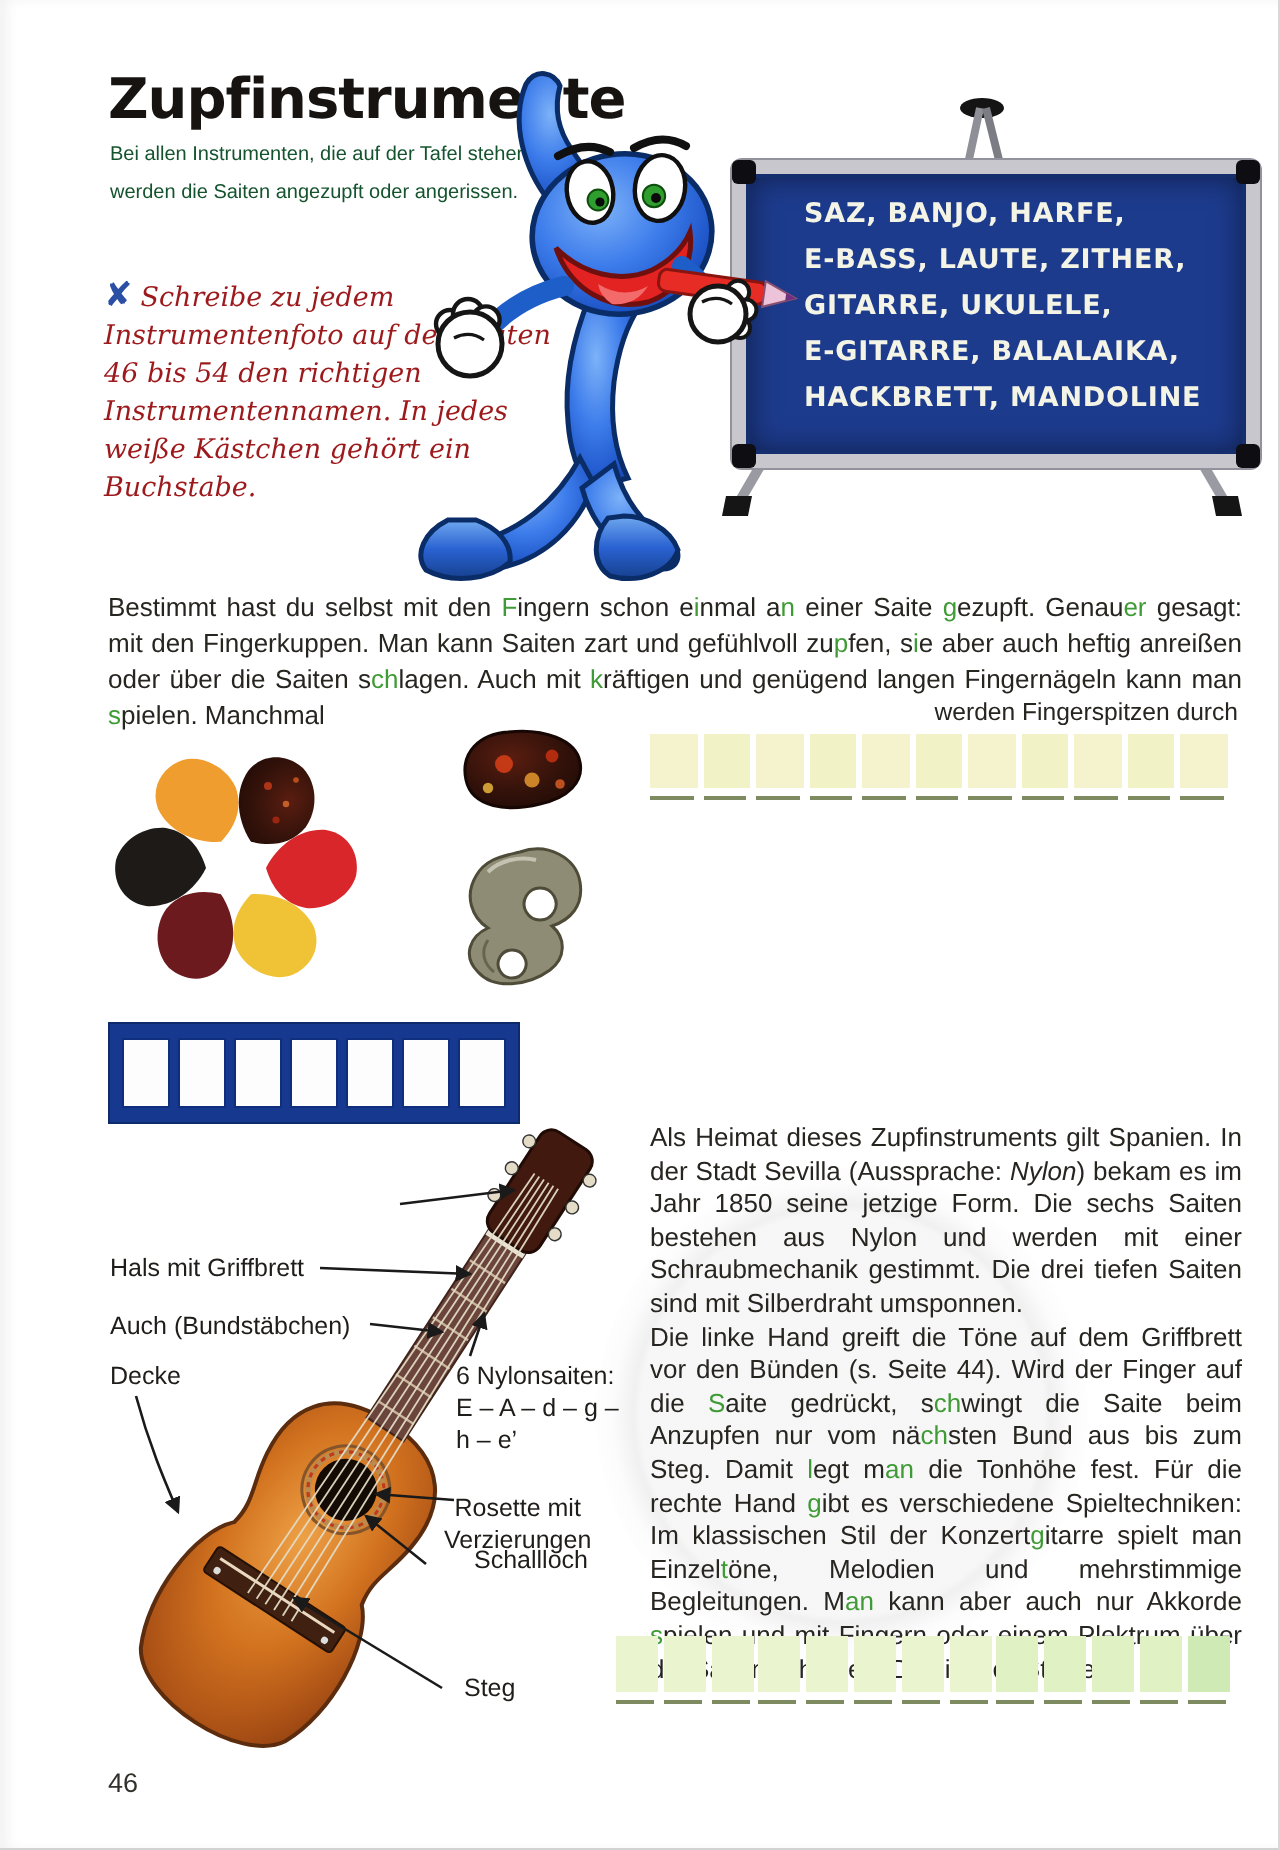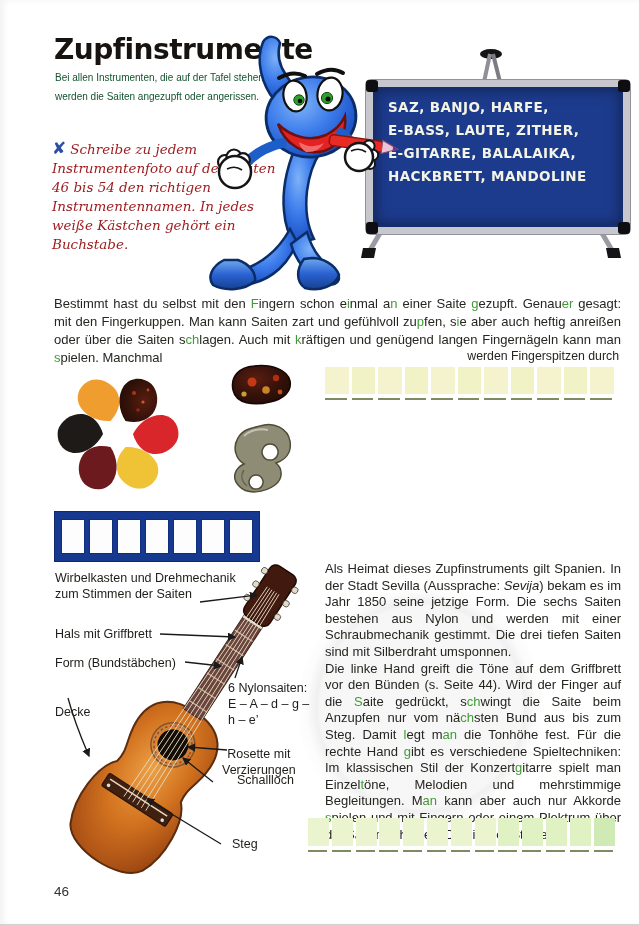--- a/index.html
+++ b/index.html
@@ -22,21 +22,21 @@
   #rightcol{left:325px;top:561px;width:296px;}
   #rightcol p{line-height:16.6px;}
   .gl{color:#3f9b35;}
   .it{font-style:italic;}
   #pagenum{left:54px;top:884px;font-size:13.5px;color:#33312c;}
   
   #easel{left:360px;top:44px;z-index:1;}
   #board{left:366px;top:80px;width:250px;height:140px;z-index:2;background:#1d3b8d;
          border:7px solid #c7c7cd;border-radius:5px;
          box-shadow:0 0 0 1px #92929c, inset 0 0 0 2px #142e6e, inset 0 0 16px rgba(0,0,0,0.55);}
-  #board .board-text{padding:9px 0 0 15px;font-family:"DejaVu Sans",sans-serif;font-weight:700;
+  #board .board-text{padding:9px 0 0 29px;font-family:"DejaVu Sans",sans-serif;font-weight:700;
          font-size:13.5px;line-height:23px;color:#f4f4e6;letter-spacing:0.4px;}
   .corner{position:absolute;width:12px;height:12px;background:#0d0d12;border-radius:3px;z-index:3;}
   .c-tl{left:-7px;top:-7px;} .c-tr{right:-7px;top:-7px;}
   .c-bl{left:-7px;bottom:-7px;} .c-br{right:-7px;bottom:-7px;}
   
   .answer-row{display:flex;z-index:2;}
   .answer-row .cell{position:relative;}
   .answer-row .cell::after{content:"";position:absolute;left:0;right:2px;bottom:-6px;height:2px;background:#7e8a60;}
   #row1{left:325px;top:367px;gap:3px;}
   #row1 .cell{width:23.5px;height:27px;background:#f5f3cd;}
@@ -80,20 +80,21 @@
   </svg>
 
   <div id="board" class="abs">
     <div class="corner c-tl"></div>
     <div class="corner c-tr"></div>
     <div class="corner c-bl"></div>
     <div class="corner c-br"></div>
     <div class="board-text">
       <div>SAZ, BANJO, HARFE,</div>
       <div>E-BASS, LAUTE, ZITHER,</div>
+      <div>GITARRE, UKULELE,</div>
       <div>E-GITARRE, BALALAIKA,</div>
       <div>HACKBRETT, MANDOLINE</div>
     </div>
   </div>
 
   <svg id="mascot" class="abs" width="215" height="266" viewBox="0 0 215 266">
     <defs>
       <radialGradient id="blueG" cx="40%" cy="32%" r="80%">
         <stop offset="0" stop-color="#7db2f8"></stop>
           <stop offset="0.45" stop-color="#3d7ceb"></stop>
@@ -289,35 +290,33 @@
       <line x1="125" y1="78" x2="200" y2="81" marker-end="url(#ah)"></line>
       <line x1="150" y1="106" x2="186" y2="110" marker-end="url(#ah)"></line>
       <path d="M 33,142 C 40,168 48,186 54,200" marker-end="url(#ah)"></path>
       <line x1="200" y1="122" x2="207" y2="101" marker-end="url(#ah)"></line>
       <line x1="192" y1="194" x2="153" y2="191" marker-end="url(#ah)"></line>
       <line x1="178" y1="226" x2="148" y2="202" marker-end="url(#ah)"></line>
       <line x1="186" y1="288" x2="112" y2="243" marker-end="url(#ah)"></line>
     </g>
   </svg>
 
-  <div class="abs glabel" style="left:55px;top:570px;">Wirbelkasten und Drehmechanik
-zum Stimmen der Saiten</div>
   <div class="abs glabel" style="left:55px;top:626px;">Hals mit Griffbrett</div>
-  <div class="abs glabel" style="left:55px;top:655px;">Form (Bundstäbchen)</div>
-  <div class="abs glabel" style="left:55px;top:680px;margin-top:24px;">Decke</div>
+  <div class="abs glabel" style="left:55px;top:655px;">Auch (Bundstäbchen)</div>
+  <div class="abs glabel" style="left:55px;top:680px;">Decke</div>
   <div class="abs glabel" style="left:228px;top:680px;">6 Nylonsaiten:
 E – A – d – g –
 h – e’</div>
   <div class="abs glabel" style="left:237px;top:772px;">Schallloch</div>
   <div class="abs glabel" style="left:222px;top:746px;text-align:center;">Rosette mit
 Verzierungen</div>
   <div class="abs glabel" style="left:232px;top:836px;">Steg</div>
 
   <div id="rightcol" class="abs">
-    <p class="para"><span>Als Heimat dieses Zupfinstruments gilt Spanien. In der Stadt Sevilla (Aussprache: </span><span class="it">Sevija</span><span>) bekam es im Jahr 1850 seine jetzige Form. Die sechs Saiten bestehen aus Nylon und werden mit einer Schraubmechanik gestimmt. Die drei tiefen Saiten sind mit Silberdraht umsponnen.</span></p>
+    <p class="para"><span>Als Heimat dieses Zupfinstruments gilt Spanien. In der Stadt Sevilla (Aussprache: </span><span class="it">Nylon</span><span>) bekam es im Jahr 1850 seine jetzige Form. Die sechs Saiten bestehen aus Nylon und werden mit einer Schraubmechanik gestimmt. Die drei tiefen Saiten sind mit Silberdraht umsponnen.</span></p>
     <p class="para"><span>Die linke Hand greift die Töne auf dem Griffbrett vor den Bünden (s. Seite 44). Wird der Finger auf die </span><span class="gl">S</span><span>aite gedrückt, s</span><span class="gl">ch</span><span>wingt die Saite beim Anzupfen nur vom nä</span><span class="gl">ch</span><span>sten Bund aus bis zum Steg. Damit </span><span class="gl">l</span><span>egt m</span><span class="gl">an</span><span> die Tonhöhe fest. Für die rechte Hand </span><span class="gl">g</span><span>ibt es verschiedene Spieltechniken: Im klassischen Stil der Konzert</span><span class="gl">g</span><span>itarre spielt man Einzel</span><span class="gl">t</span><span>öne, Melodien und mehrstimmige Begleitungen. M</span><span class="gl">an</span><span> kann aber auch nur Akkorde </span><span class="gl">s</span><span>pielen und mit Fingern oder einem Plektrum über die Saiten schlagen. Das ist der Stil der</span></p>
   </div>
 
   <div id="row2" class="abs answer-row">
       <div class="cell"></div>
       <div class="cell"></div>
       <div class="cell"></div>
       <div class="cell"></div>
       <div class="cell"></div>
       <div class="cell"></div>

